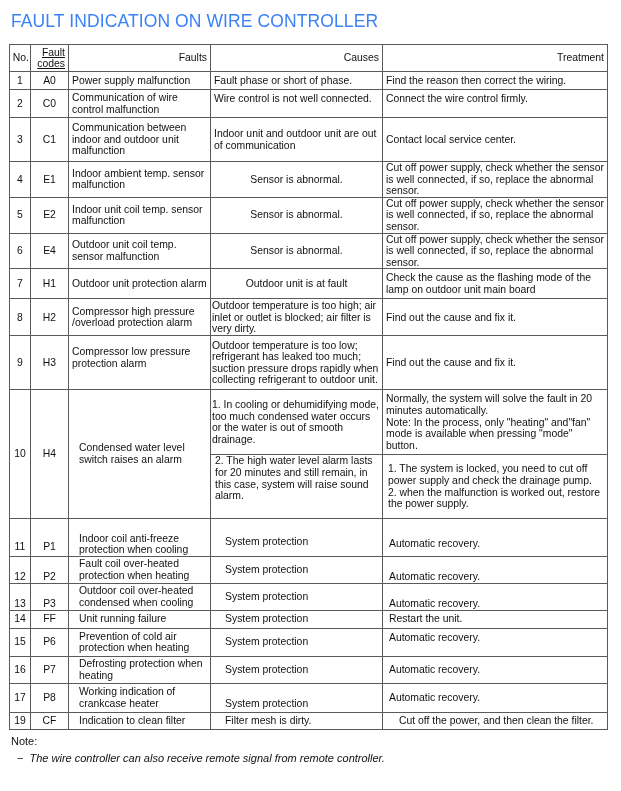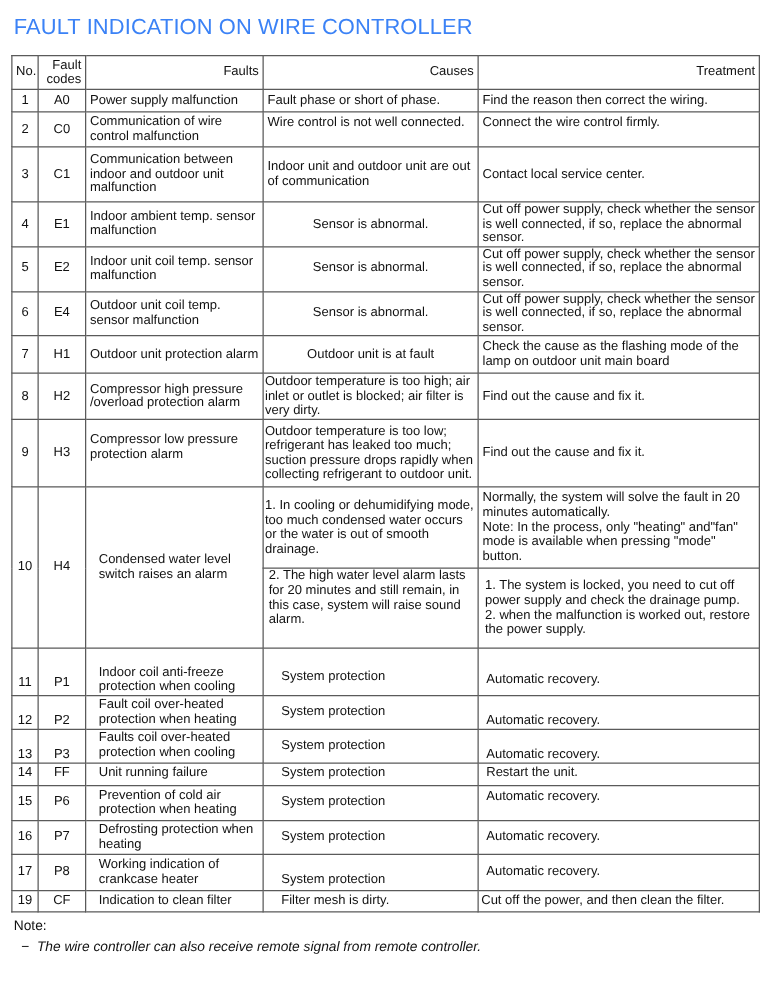--- a/index.html
+++ b/index.html
@@ -18,21 +18,21 @@
     font-size: 10.4px; line-height: 11.6px;
   }
   table.faults th, table.faults td {
     border: 1.2px solid #5a5a5a; padding: 0 3px; vertical-align: middle;
     overflow: hidden;
   }
   table.faults th { font-weight: normal; text-align: right; height: 26px; }
   td.c { text-align: center; }
   td.l { text-align: left; }
   td.causes-c { text-align: center; }
-  .hdr-code { line-height: 11px; text-align: left; }
+  .hdr-code { line-height: 11px; text-align: left; text-decoration: underline; }
   .note-label {
     position: absolute; left: 11px; top: 735px; font-size: 11px;
   }
   .note-line {
     position: absolute; left: 17px; top: 752px; font-size: 11px; font-style: italic; white-space: nowrap;
   }
   .dash { font-style: normal; margin-right: 3px; }
 </style>
 </head>
 <body>
@@ -148,21 +148,21 @@
     <tr style="height:27px">
       <td class="c" style="vertical-align:bottom">12</td>
       <td class="c" style="vertical-align:bottom">P2</td>
       <td class="l" style="padding-left:10px">Fault coil over-heated protection when heating</td>
       <td class="l" style="padding-left:14px">System protection</td>
       <td class="l" style="vertical-align:bottom;padding-left:6px">Automatic recovery.</td>
     </tr>
     <tr style="height:27px">
       <td class="c" style="vertical-align:bottom">13</td>
       <td class="c" style="vertical-align:bottom">P3</td>
-      <td class="l" style="padding-left:10px">Faults coil over-heated protection when cooling</td>
+      <td class="l" style="padding-left:10px">Outdoor coil over-heated condensed when cooling</td>
       <td class="l" style="padding-left:14px">System protection</td>
       <td class="l" style="vertical-align:bottom;padding-left:6px">Automatic recovery.</td>
     </tr>
     <tr style="height:18px">
       <td class="c">14</td>
       <td class="c">FF</td>
       <td class="l" style="padding-left:10px">Unit running failure</td>
       <td class="l" style="padding-left:14px">System protection</td>
       <td class="l" style="padding-left:6px">Restart the unit.</td>
     </tr>
@@ -185,21 +185,21 @@
       <td class="c">P8</td>
       <td class="l" style="padding-left:10px">Working indication of crankcase heater</td>
       <td class="l" style="vertical-align:bottom;padding-left:14px;padding-bottom:2px">System protection</td>
       <td class="l" style="padding-left:6px">Automatic recovery.</td>
     </tr>
     <tr style="height:17px">
       <td class="c">19</td>
       <td class="c">CF</td>
       <td class="l" style="padding-left:10px">Indication to clean filter</td>
       <td class="l" style="padding-left:14px">Filter mesh is dirty.</td>
-      <td class="l" style="padding-left:2px">Cut off the power, and then clean the filter.</td>
+      <td class="l" style="padding-left:16px">Cut off the power, and then clean the filter.</td>
     </tr>
   </tbody>
 </table>
 
 <div class="note-label">Note:</div>
 <div class="note-line">
   <span class="dash">−</span>
   <span>The wire controller can also receive remote signal from remote controller.</span>
 </div>
 

